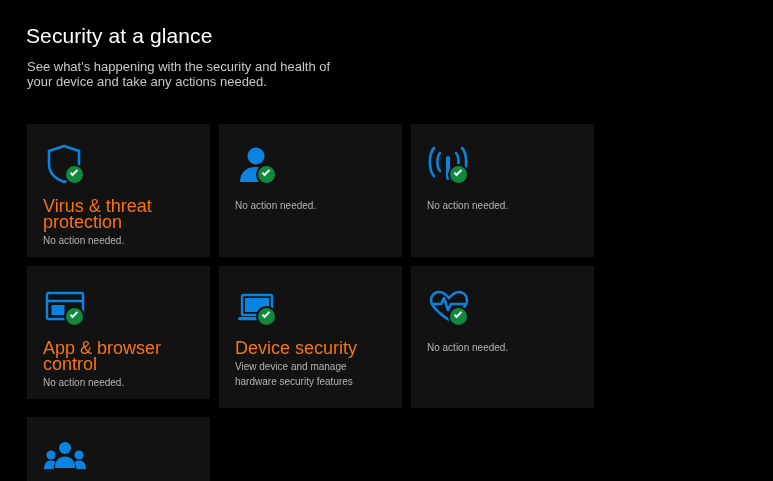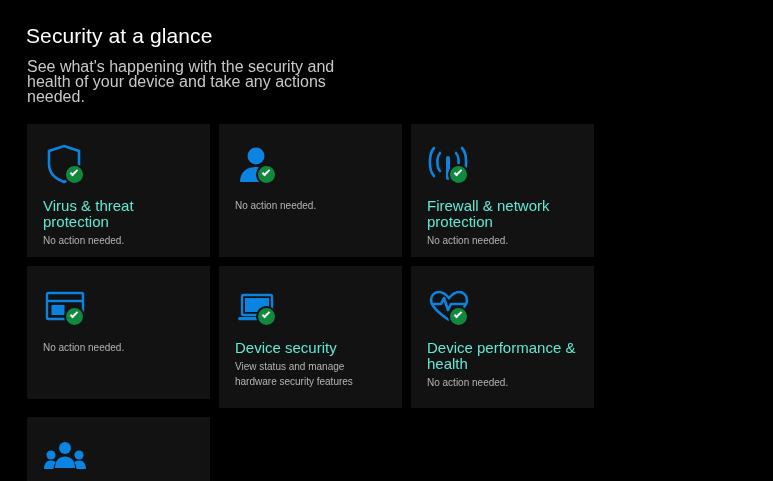--- a/index.html
+++ b/index.html
@@ -27,21 +27,21 @@
     font-size: 21px;
     font-weight: 400;
     letter-spacing: 0.1px;
     color: #ffffff;
   }
   .page-subtitle {
     position: absolute;
     left: 27px;
     top: 59px;
     width: 330px;
-    font-size: 16px;
+    font-size: 13px;
     line-height: 15px;
     color: #c8c8c8;
   }
   .tile-grid {
     position: absolute;
     left: 27px;
     top: 124px;
     width: 740px;
     display: flex;
     flex-wrap: wrap;
@@ -81,23 +81,23 @@
     left: 4px;
     top: 4px;
     width: 8px;
     height: 4px;
     border-left: 2px solid #ffffff;
     border-bottom: 2px solid #ffffff;
     transform: rotate(-45deg);
     box-sizing: border-box;
   }
   .tile-title {
-    font-size: 15px;
+    font-size: 18px;
     line-height: 16px;
-    color: #5eead4;
+    color: #f97316;
     margin-bottom: 3px;
     max-width: 155px;
   }
   .tile-status {
     font-size: 10px;
     line-height: 15px;
     color: #b4b4b4;
     max-width: 150px;
   }
 </style>
@@ -137,58 +137,57 @@
       <div class="tile-icon">
         <svg width="44" height="44" viewBox="0 0 44 44" aria-hidden="true">
           <rect x="19" y="14" width="4" height="24" rx="2" fill="#0a84e0"></rect>
           <path d="M13 11 C9.5 15 9.5 25 13 29" fill="none" stroke="#0a84e0" stroke-width="2.6" stroke-linecap="round"></path>
           <path d="M29 11 C32.5 15 32.5 25 29 29" fill="none" stroke="#0a84e0" stroke-width="2.6" stroke-linecap="round"></path>
           <path d="M7 6 C1.5 12 1.5 28 7 34" fill="none" stroke="#0a84e0" stroke-width="2.6" stroke-linecap="round"></path>
           <path d="M35 6 C40.5 12 40.5 28 35 34" fill="none" stroke="#0a84e0" stroke-width="2.6" stroke-linecap="round"></path>
         </svg>
         <span class="badge"></span>
       </div>
-      <div class="tile-title">Firewall &amp; network protection</div>
       <div class="tile-status">No action needed.</div>
     </div>
 
     <div class="tile">
       <div class="tile-icon">
         <svg width="44" height="44" viewBox="0 0 44 44" aria-hidden="true">
           <rect x="4" y="9" width="36" height="26" rx="1.5" fill="none" stroke="#0a84e0" stroke-width="2.4"></rect>
           <line x1="4" y1="17" x2="40" y2="17" stroke="#0a84e0" stroke-width="2.4"></line>
           <rect x="8.5" y="21" width="13" height="10" fill="#0a84e0"></rect>
         </svg>
         <span class="badge"></span>
       </div>
+      <div class="tile-title">App &amp; browser control</div>
       <div class="tile-status">No action needed.</div>
     </div>
 
     <div class="tile tall">
       <div class="tile-icon">
         <svg width="44" height="44" viewBox="0 0 44 44" aria-hidden="true">
           <rect x="7" y="11" width="30" height="20" rx="1.5" fill="none" stroke="#0a84e0" stroke-width="2.4"></rect>
           <rect x="10" y="14" width="24" height="14" fill="#0a84e0"></rect>
           <rect x="3" y="33" width="38" height="3.2" rx="1.6" fill="#0a84e0"></rect>
         </svg>
         <span class="badge"></span>
       </div>
       <div class="tile-title">Device security</div>
-      <div class="tile-status">View status and manage hardware security features</div>
+      <div class="tile-status">View device and manage hardware security features</div>
     </div>
 
     <div class="tile tall">
       <div class="tile-icon">
         <svg width="44" height="44" viewBox="0 0 44 44" aria-hidden="true">
           <path d="M22 36 C10 28 4 22 4 16 C4 11 8 8 12 8 C16 8 19 10.5 22 14 C25 10.5 28 8 32 8 C36 8 40 11 40 16 C40 22 34 28 22 36 Z" fill="none" stroke="#0a84e0" stroke-width="2.6"></path>
           <polyline points="7,20 14,20 17,14 21,26 24,20 37,20" fill="none" stroke="#0a84e0" stroke-width="2.6" stroke-linejoin="round" stroke-linecap="round"></polyline>
         </svg>
         <span class="badge"></span>
       </div>
-      <div class="tile-title">Device performance &amp; health</div>
       <div class="tile-status">No action needed.</div>
     </div>
 
     <div class="tile tall">
       <div class="tile-icon">
         <svg width="44" height="44" viewBox="0 0 44 44" aria-hidden="true">
           <circle cx="22" cy="13" r="6" fill="#0a84e0"></circle>
           <path d="M12 33 C12 25 16.5 21.5 22 21.5 C27.5 21.5 32 25 32 33 Z" fill="#0a84e0"></path>
           <circle cx="8" cy="20" r="4.6" fill="#0a84e0"></circle>
           <path d="M1 34 C1 28 4 25.5 8 25.5 C10 25.5 11.6 26.1 12.8 27.2 C11.3 29 10.6 31.3 10.6 34 Z" fill="#0a84e0"></path>

